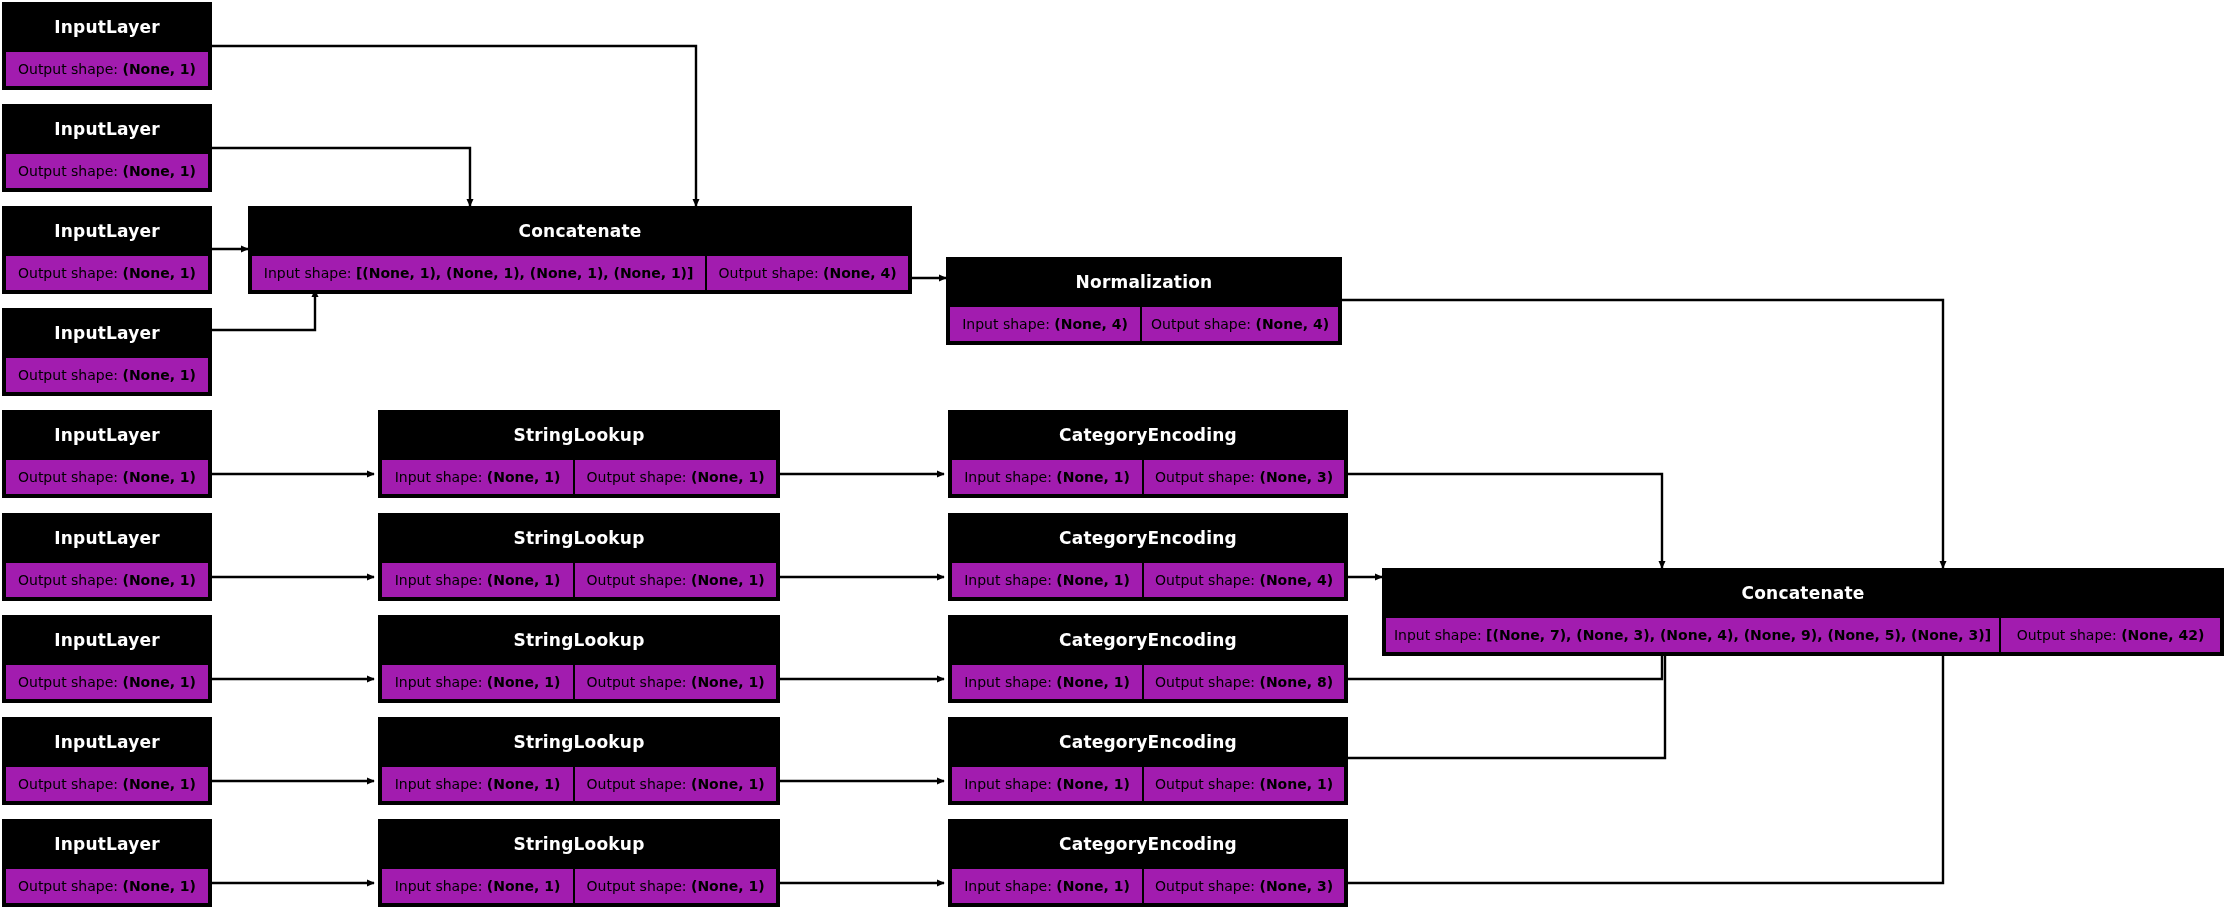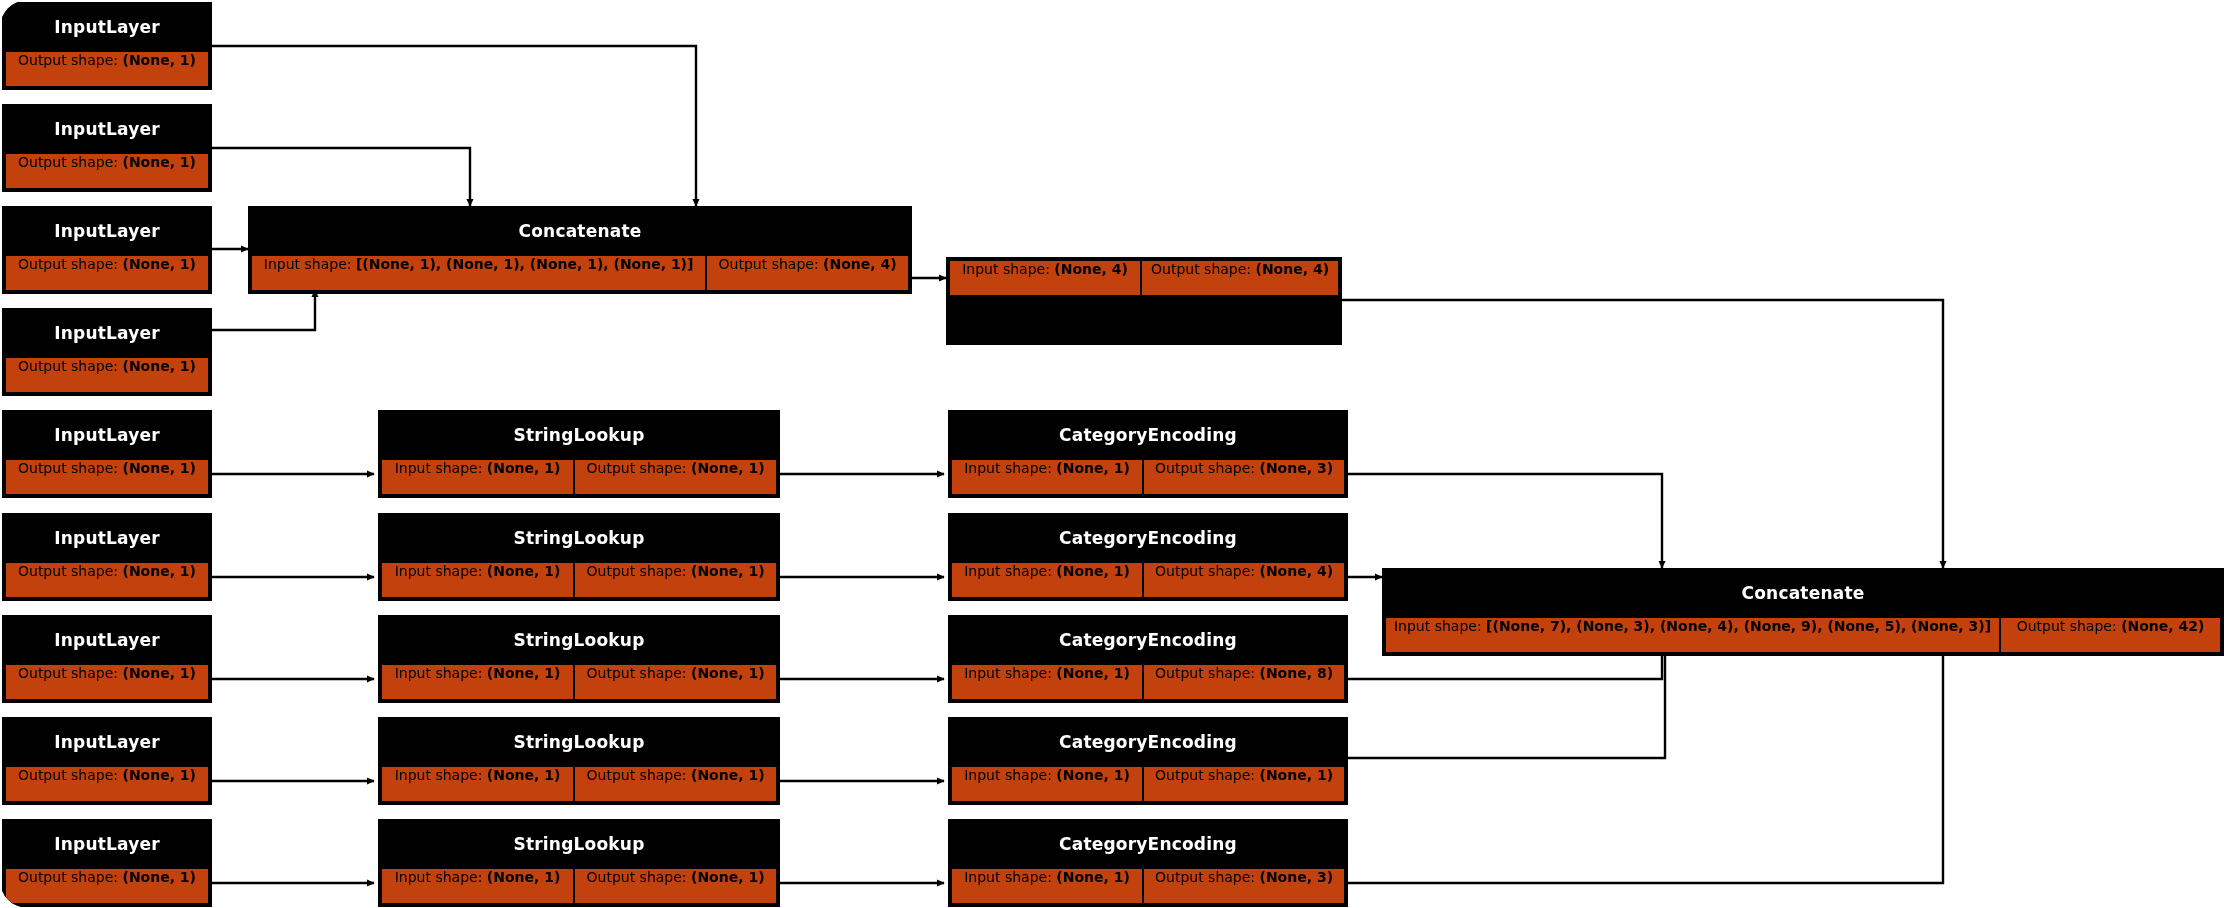--- a/index.html
+++ b/index.html
@@ -1,29 +1,29 @@
 <!DOCTYPE html>
 <html><head>
 <meta charset="utf-8">
 <style>
   html,body{margin:0;padding:0;background:#ffffff;}
   body{font-family:"DejaVu Sans","Liberation Sans",sans-serif;}
-  #canvas{position:relative;width:2226px;height:908px;background:#fff;overflow:hidden;border-radius:28px;}
+  #canvas{position:relative;width:2226px;height:908px;background:#fff;overflow:hidden;}
   svg.edges{position:absolute;left:0;top:0;width:2226px;height:908px;pointer-events:none;}
 
   .node{position:absolute;box-sizing:border-box;border:2px solid #000;background:#000;}
   .node .title{
     box-sizing:border-box;width:100%;background:#000;color:#fff;
     font-weight:bold;text-align:center;letter-spacing:.2px;
     display:flex;align-items:center;justify-content:center;
   }
   .node .shaperow{display:flex;box-sizing:border-box;width:100%;background:#000;}
   .node .cell{
-    box-sizing:border-box;background:#c2410c;color:#000;border:2px solid #000;
-    display:flex;justify-content:center;white-space:nowrap;
+    box-sizing:border-box;background:#a21caf;color:#000;border:2px solid #000;
+    display:flex;align-items:center;justify-content:center;white-space:nowrap;
     overflow:hidden;
   }
   .node .cell b{font-weight:bold;}
   .node .cell .lbl{font-weight:normal;}
 
   
   .node.one .cell{width:100%;}
   
   .node.two .cell.c1{border-right-width:2px;}
   .node.two .cell.c2{border-left-width:0;}
@@ -162,20 +162,21 @@
       <div class="cell c1" style="width:460px;height:38px;font-size:14px;">
         <span class="lbl">Input shape:</span>&nbsp;<b>[(None, 1), (None, 1), (None, 1), (None, 1)]</b>
       </div>
       <div class="cell c2" style="width:204px;height:38px;font-size:14px;">
         <span class="lbl">Output shape:</span>&nbsp;<b>(None, 4)</b>
       </div>
     </div>
   </div>
 
   <div class="node two" style="left:946px;top:257px;width:396px;height:88px;">
+    <div class="title" style="height:46px;font-size:17px;">Normalization</div>
     <div class="shaperow" style="height:38px;">
       <div class="cell c1" style="width:196px;height:38px;font-size:14px;">
         <span class="lbl">Input shape:</span>&nbsp;<b>(None, 4)</b>
       </div>
       <div class="cell c2" style="width:200px;height:38px;font-size:14px;">
         <span class="lbl">Output shape:</span>&nbsp;<b>(None, 4)</b>
       </div>
     </div>
   </div>
 

